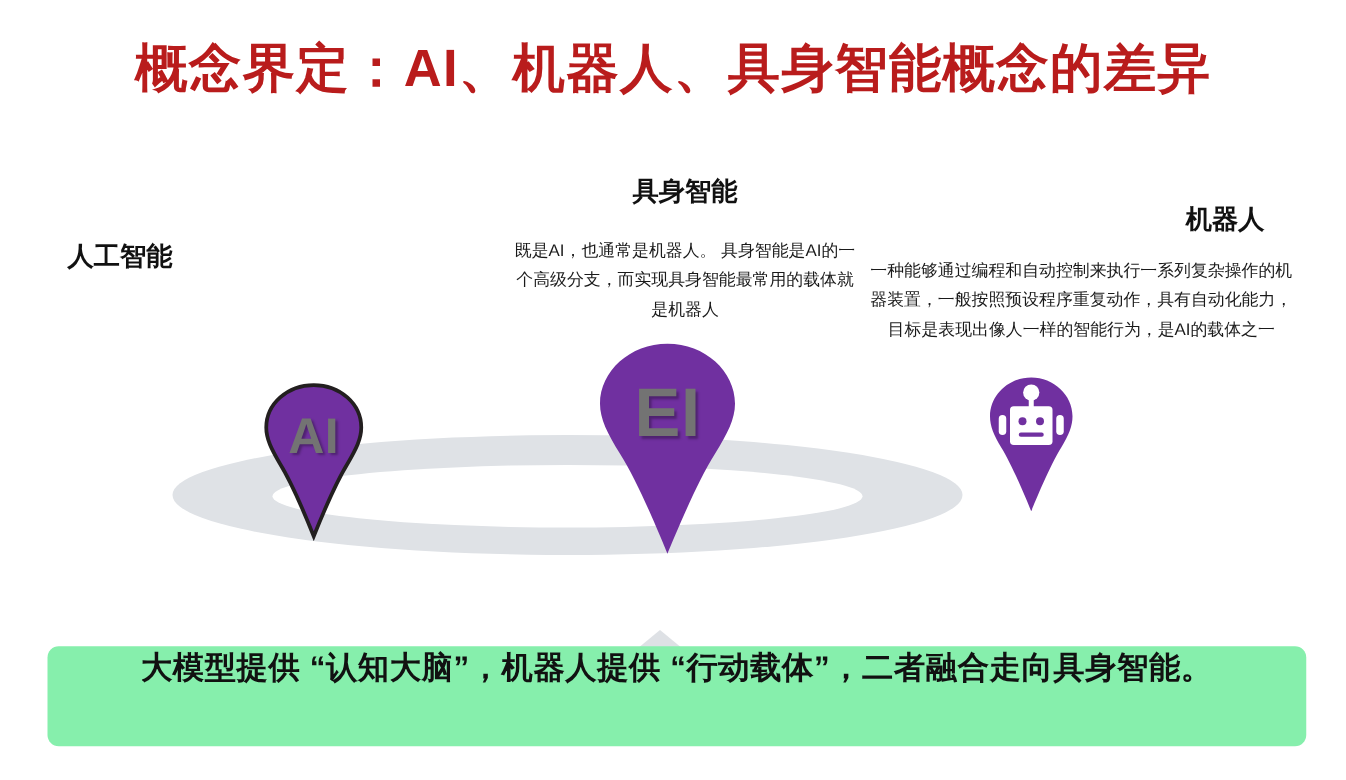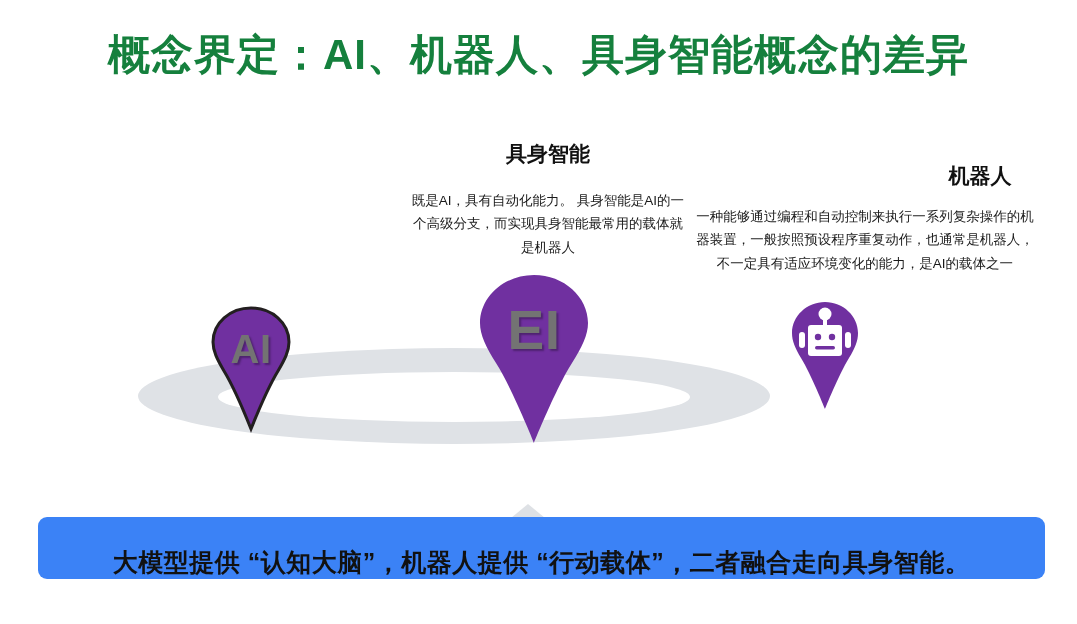--- a/index.html
+++ b/index.html
@@ -19,21 +19,21 @@
   
   #slide-title {
     position: absolute;
     top: 30px;
     left: 0;
     width: 1077px;
     text-align: center;
     font-size: 42px;
     font-weight: bold;
     letter-spacing: 1px;
-    color: #15803d;
+    color: #b91c1c;
     line-height: 1.2;
     white-space: nowrap;
   }
 
   
   #stage-ring {
     position: absolute;
     left: 138px;
     top: 348px;
     width: 632px;
@@ -129,54 +129,55 @@
     height: 0;
     border-left: 17px solid transparent;
     border-right: 17px solid transparent;
     border-bottom: 14px solid #dee1e5;
   }
   #banner {
     position: absolute;
     left: 38px;
     top: 517px;
     width: 1007px;
-    height: 62px;
-    background: #3b82f6;
+    height: 80px;
+    background: #86efac;
     border-radius: 9px;
     display: flex;
-    align-items: flex-end;
+    align-items: flex-start;
     justify-content: center;
   }
   #banner-text {
     font-size: 25px;
     font-weight: bold;
     color: #111111;
     letter-spacing: 0.5px;
     white-space: nowrap;
   }
 </style>
 </head>
 <body>
 
 <div id="slide-title">概念界定：AI、机器人、具身智能概念的差异</div>
 
 <div id="stage-ring"></div>
 <div id="stage-ring-inner"></div>
 
 <div class="concept" id="concept-ai">
+  <div class="concept-heading">人工智能</div>
 </div>
 
 <div class="concept" id="concept-ei">
   <div class="concept-heading">具身智能</div>
-  <div class="concept-body">既是AI，具有自动化能力。 具身智能是AI的一个高级分支，而实现具身智能最常用的载体就是机器人</div>
+  <div class="concept-body">既是AI，也通常是机器人。 具身智能是AI的一个高级分支，而实现具身智能最常用的载体就是机器人</div>
 </div>
 
 <div class="concept" id="concept-robot">
   <div class="concept-heading">机器人</div>
-  <div class="concept-body">一种能够通过编程和自动控制来执行一系列复杂操作的机器装置，一般按照预设程序重复动作，也通常是机器人，不一定具有适应环境变化的能力，是AI的载体之一</div>
+  <div class="concept-body">一种能够通过编程和自动控制来执行一系列复杂操作的机器装置，一般按照预设程序重复动作，具有自动化能力，目标是表现出像人一样的智能行为，是AI的载体之一</div>
 </div>
 
 <div class="pin" id="pin-ai">
   <svg width="88" height="125" viewBox="0 0 88 125">
     <path d="M44 124 C44 124 28 84 17 66 C10 54 6 46 6 37 C6 18 23 3 44 3 C65 3 82 18 82 37 C82 46 78 54 71 66 C60 84 44 124 44 124 Z" fill="#7030a0" stroke="#231f20" stroke-width="3"></path>
   </svg>
   <div class="pin-label">AI</div>
 </div>
 
 <div class="pin" id="pin-ei">

